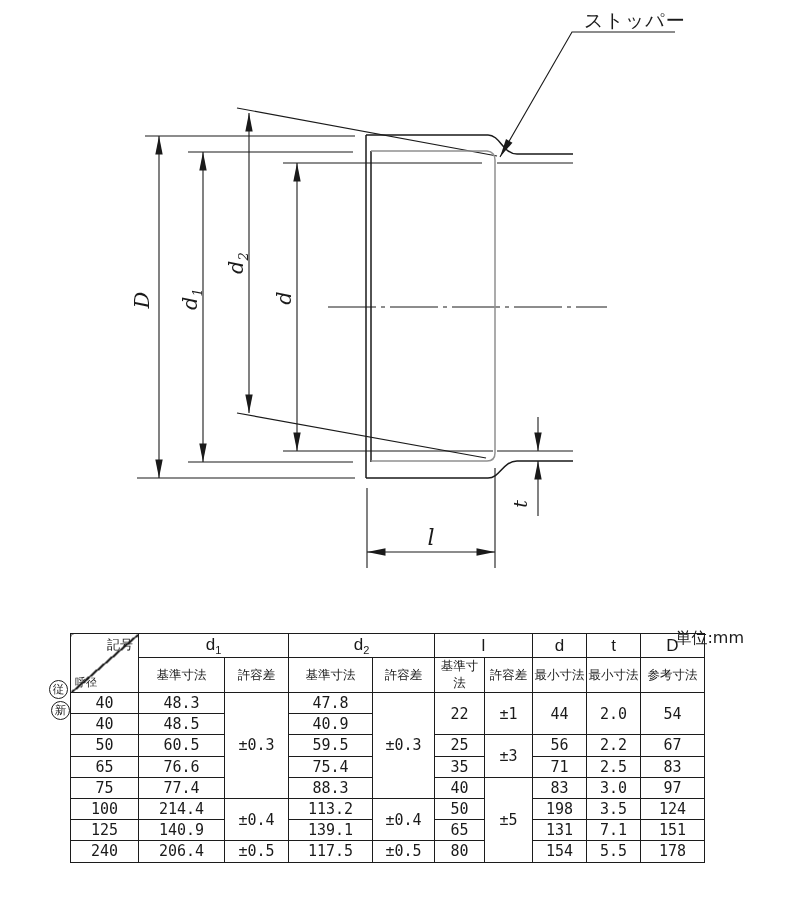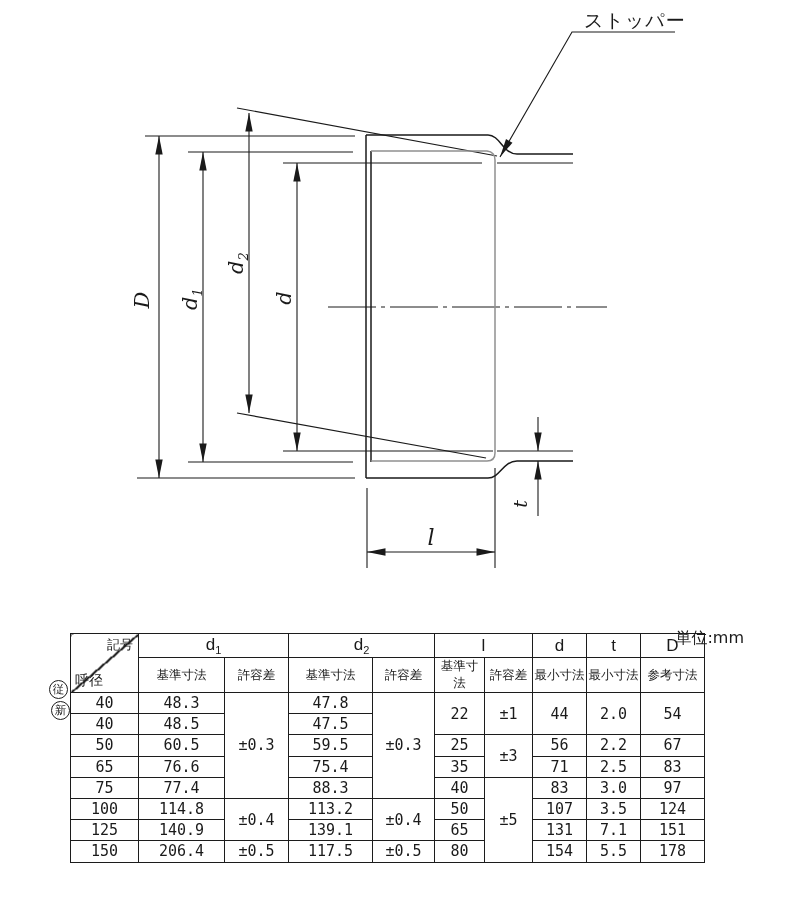--- a/index.html
+++ b/index.html
@@ -19,21 +19,21 @@
   .dim-table thead tr.sub{height:22px;}
   .dim-table tbody tr{height:21.2px;}
   .grp th{font-size:17px;font-family:"Liberation Sans",sans-serif;}
   .grp th sub{font-size:11px;}
   .sub th{font-size:12.5px;}
   .dim-table tbody td{font-size:15px;font-family:"DejaVu Sans Mono","Liberation Mono",monospace;}
 
   th.diag{position:relative;padding:0;
      background-image:linear-gradient(to bottom right,transparent calc(50% - 1px),#1c1c1c calc(50% - 1px),#1c1c1c calc(50% + 1px),transparent calc(50% + 1px));margin-left:21px;}
   th.diag .tr{position:absolute;top:2px;right:5px;font-size:13px;}
-  th.diag .bl{position:absolute;bottom:2px;left:4px;font-size:14px;}
+  th.diag .bl{position:absolute;bottom:2px;left:4px;font-size:11px;}
 
   .row-mark{position:absolute;width:17px;height:17px;border:1.2px solid #1c1c1c;border-radius:50%;
      font-size:11.5px;line-height:17px;text-align:center;background:#fff;}
   .notes{position:absolute;left:72px;top:851px;font-size:15px;line-height:22px;}
   .note-line{white-space:nowrap;}
   .note-line.second{margin-left:30px;}
   .circle-mark{display:inline-block;width:17px;height:17px;border:1.1px solid #1c1c1c;border-radius:50%;
      font-size:11px;line-height:17px;text-align:center;vertical-align:-3px;margin:0 3px 0 6px;}
 </style>
 </head>
@@ -163,21 +163,21 @@
         <td rowspan="5">±0.3</td>
         <td rowspan="2">22</td>
         <td rowspan="2">±1</td>
         <td rowspan="2">44</td>
         <td rowspan="2">2.0</td>
         <td rowspan="2">54</td>
       </tr>
       <tr>
         <td>40</td>
         <td>48.5</td>
-        <td>47.5</td>
+        <td>40.9</td>
       </tr>
       <tr>
         <td>50</td>
         <td>60.5</td>
         <td>59.5</td>
         <td>25</td>
         <td rowspan="2">±3</td>
         <td>56</td>
         <td>2.2</td>
         <td>67</td>
@@ -196,40 +196,40 @@
         <td>77.4</td>
         <td>88.3</td>
         <td>40</td>
         <td rowspan="4">±5</td>
         <td>83</td>
         <td>3.0</td>
         <td>97</td>
       </tr>
       <tr>
         <td>100</td>
-        <td>114.8</td>
+        <td>214.4</td>
         <td rowspan="2">±0.4</td>
         <td>113.2</td>
         <td rowspan="2">±0.4</td>
         <td>50</td>
-        <td>107</td>
+        <td>198</td>
         <td>3.5</td>
         <td>124</td>
       </tr>
       <tr>
         <td>125</td>
         <td>140.9</td>
         <td>139.1</td>
         <td>65</td>
         <td>131</td>
         <td>7.1</td>
         <td>151</td>
       </tr>
       <tr>
-        <td>150</td>
+        <td>240</td>
         <td>206.4</td>
         <td>±0.5</td>
         <td>117.5</td>
         <td>±0.5</td>
         <td>80</td>
         <td>154</td>
         <td>5.5</td>
         <td>178</td>
       </tr>
     </tbody>

